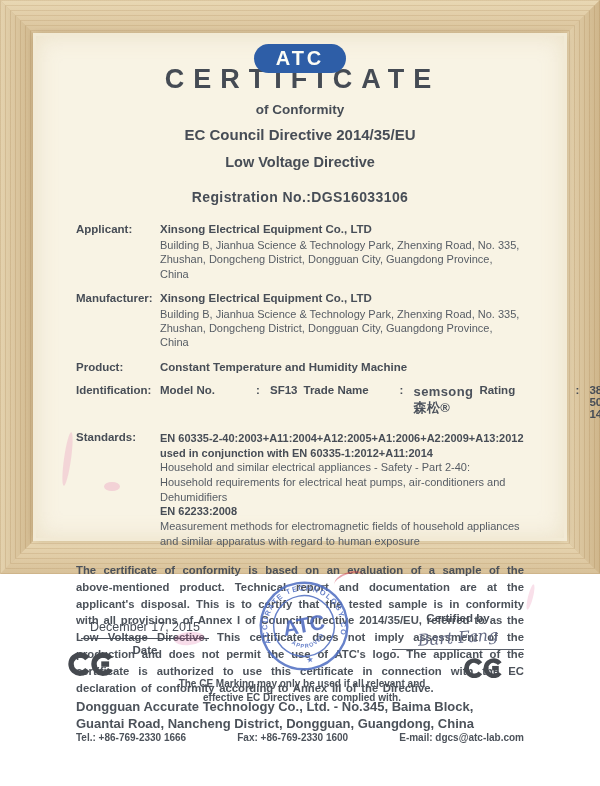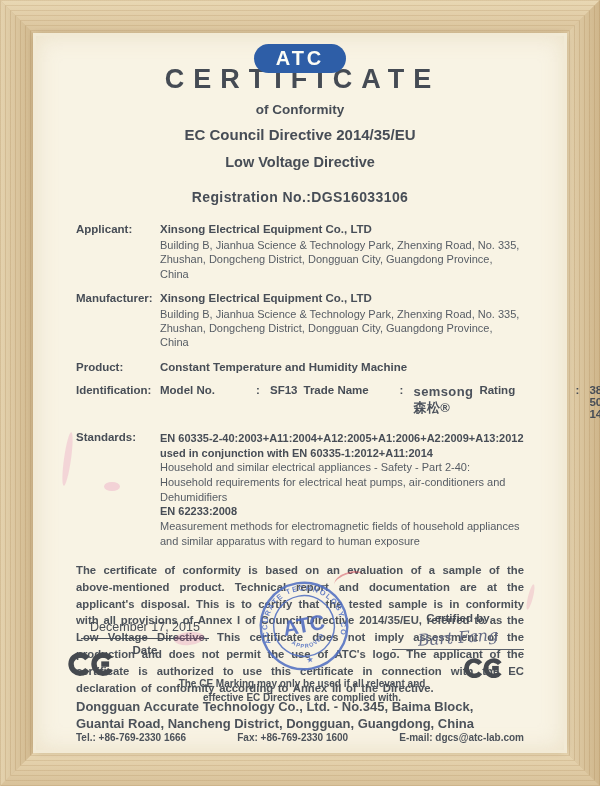--- a/index.html
+++ b/index.html
@@ -1,17 +1,17 @@
 <!DOCTYPE html>
 <html><head>
 <meta charset="utf-8">
 <style>
   html,body{margin:0;padding:0;}
   body{width:600px;height:786px;overflow:hidden;font-family:"Liberation Sans",sans-serif;}
-  .scene{position:relative;width:600px;height:786px;background:#d9c39c;}
+  .scene{position:relative;width:600px;height:574px;background:#d9c39c;}
 
   
   .rail{position:absolute;}
   .rail-top,.rail-bottom{left:0;right:0;height:36px;
     background:#e0cba4;
     background-image:repeating-linear-gradient(0deg,rgba(165,128,78,.20) 0 1px,rgba(0,0,0,0) 1px 5px),
       linear-gradient(180deg,#e9d8b4,#d8c199);}
   .rail-top{top:0;}
   .rail-bottom{bottom:0;}
   .rail-left,.rail-right{top:0;bottom:0;width:36px;

